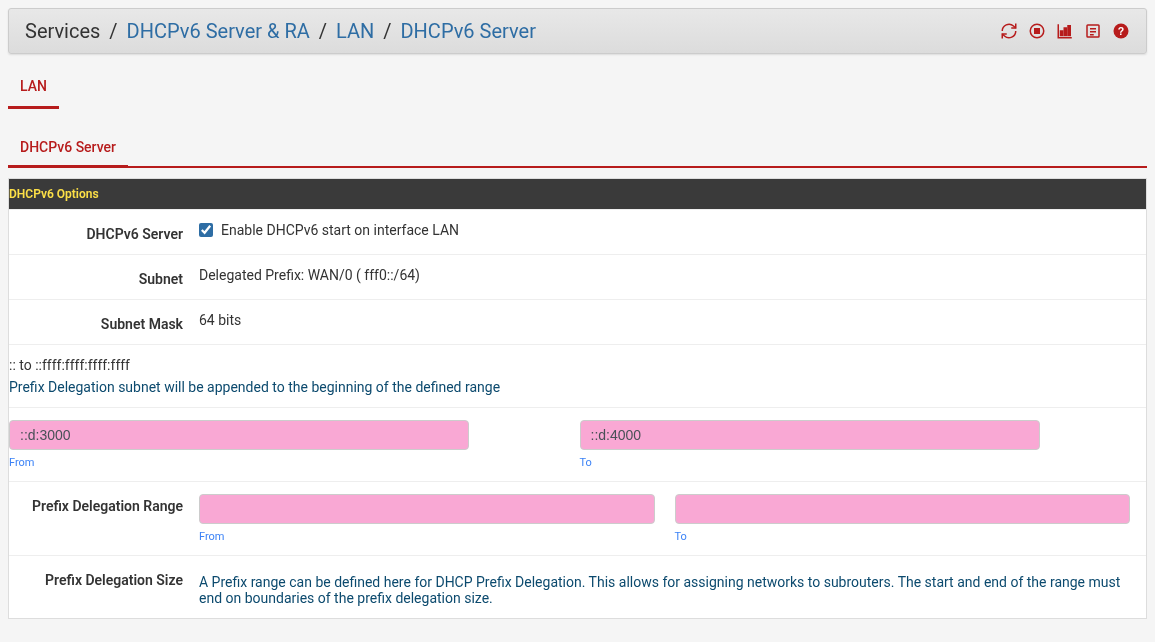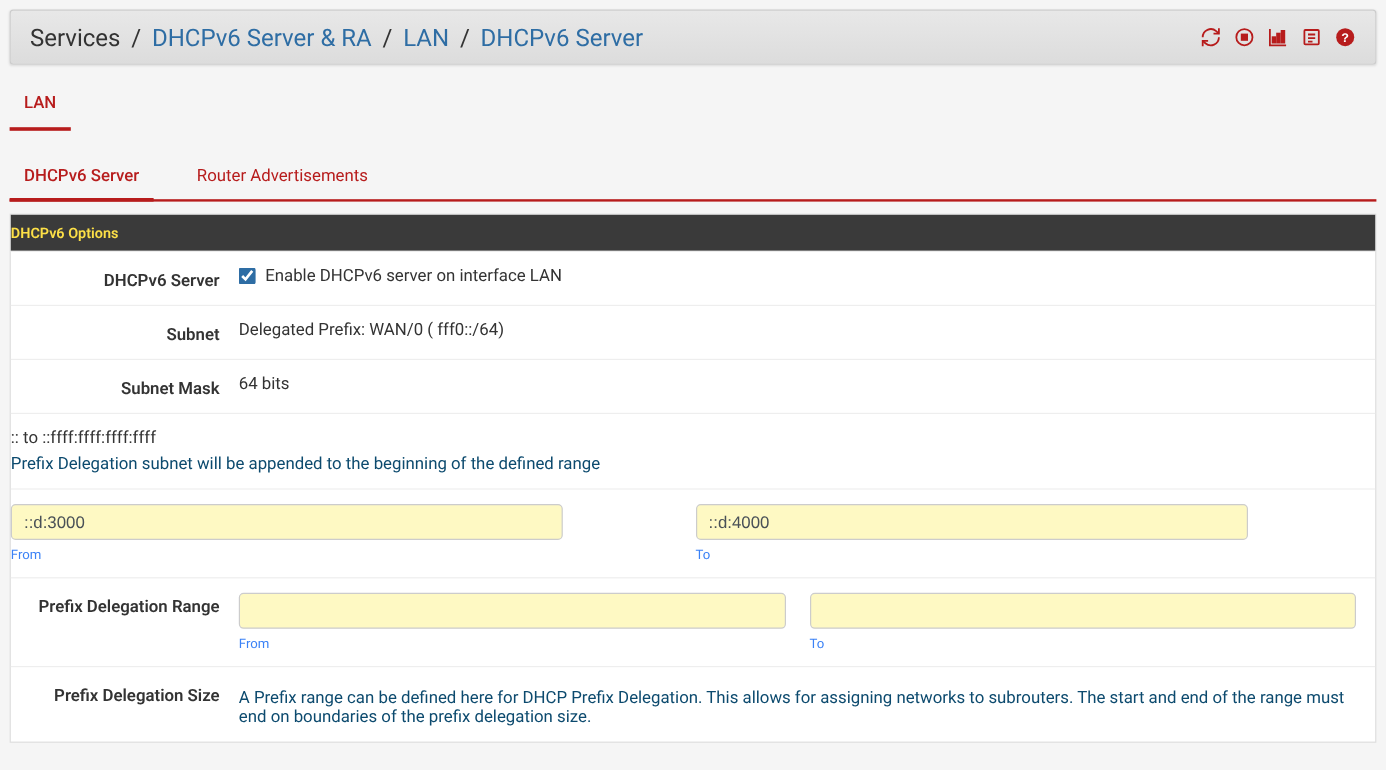--- a/index.html
+++ b/index.html
@@ -126,21 +126,21 @@
 }
 .dual > div { flex: 1; }
 input[type="text"], select {
   width: 100%;
   max-width: 460px;
   padding: 6px 10px;
   border: 1px solid #ccc;
   border-radius: 4px;
   font-size: 14px;
   color: #495057;
-  background: #fef9c3;
+  background: #f9a8d4;
 }
 select { max-width: 460px; }
 .sub-label {
   color: #3b82f6;
   margin-top: 6px;
   font-size: 11px;
 }
 input[type="checkbox"] {
   accent-color: #2e6da4;
   width: 14px;
@@ -199,32 +199,31 @@
     </span>
   </div>
 </div>
 
 <div class="tabs-primary">
   <div class="tab active">LAN</div>
 </div>
 
 <div class="tabs-secondary">
   <div class="tab active">DHCPv6 Server</div>
-  <div class="tab">Router Advertisements</div>
 </div>
 
 <div class="panel">
   <div class="panel-header">DHCPv6 Options</div>
 
   <div class="form-row">
     <div class="form-label"><span>DHCPv6 Server</span></div>
     <div class="form-content">
       <label class="checkbox-row">
         <input type="checkbox" checked="" style="">
-        <span>Enable DHCPv6 server on interface LAN</span>
+        <span>Enable DHCPv6 start on interface LAN</span>
       </label>
     </div>
   </div>
 
   <div class="form-row">
     <div class="form-label"><span>Subnet</span></div>
     <div class="form-content">Delegated Prefix: WAN/0 (                          fff0::/64)</div>
   </div>
 
   <div class="form-row">

